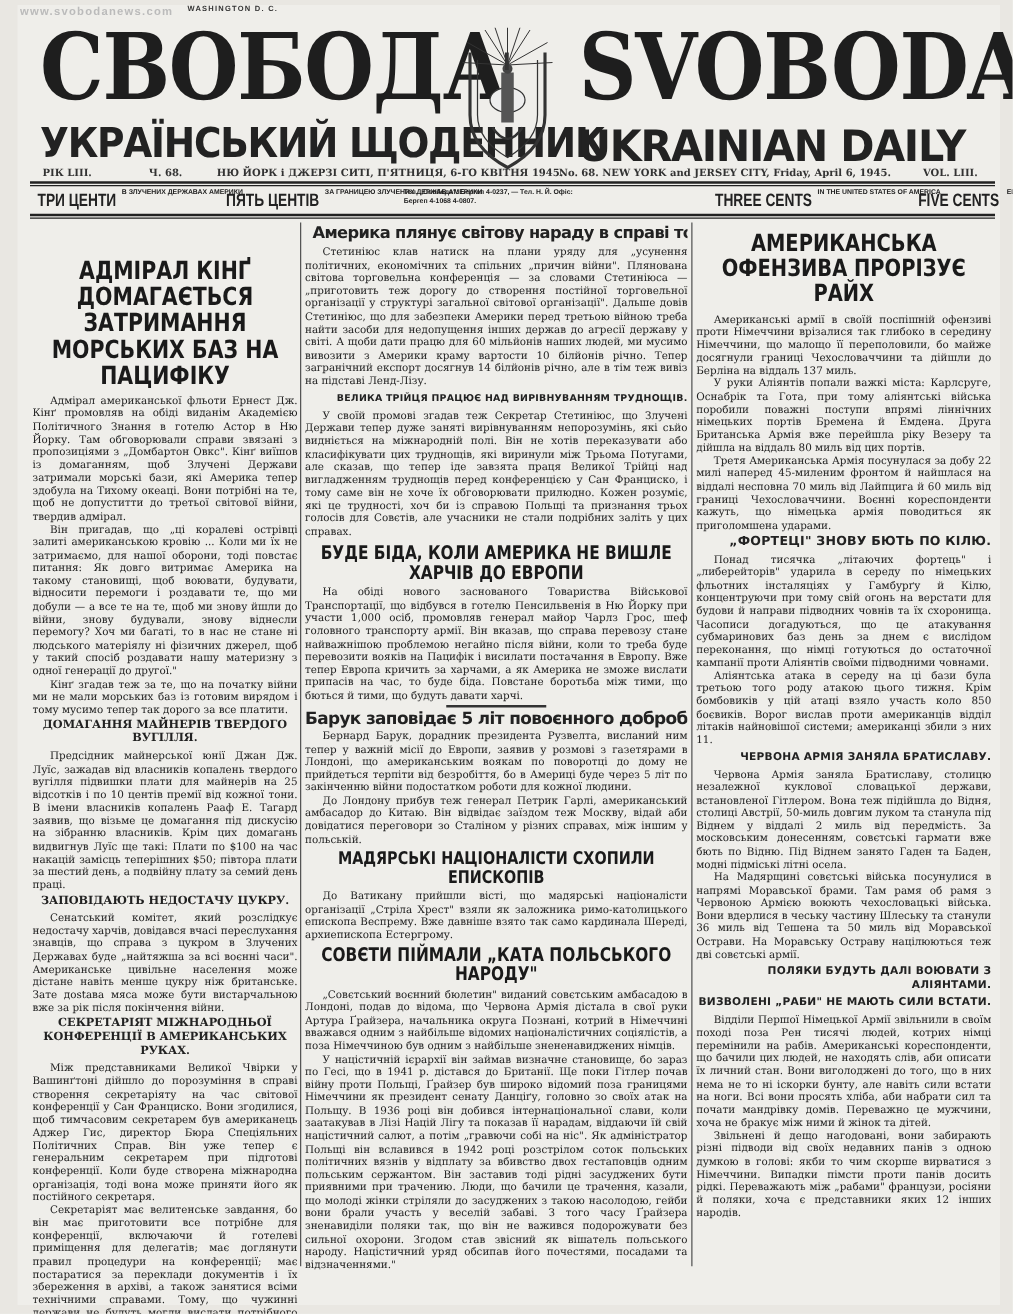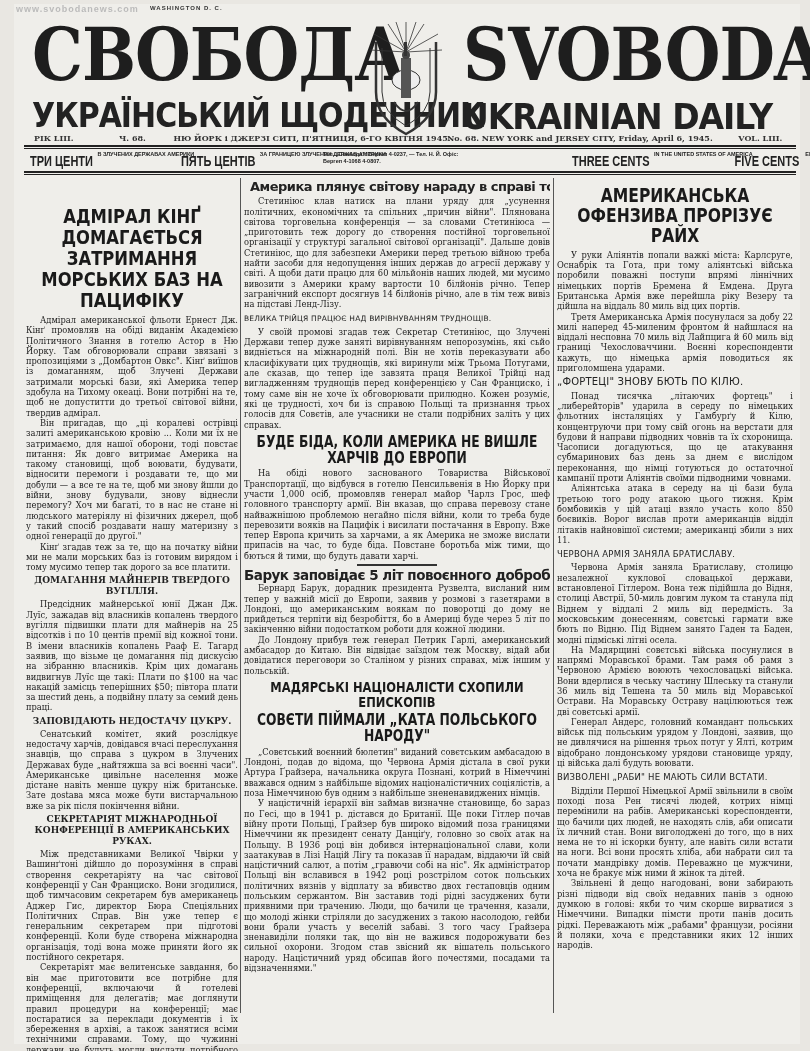--- a/index.html
+++ b/index.html
@@ -21,21 +21,21 @@
   .price-big { font-weight:bold; font-size:11px; transform:scaleY(1.3); display:inline-block; }
   .price-small { font-size:5.5px; font-weight:bold; display:inline-block; vertical-align:top; line-height:7px; }
   .col { position:absolute; top:180px; overflow:hidden; font-size:8.3px; line-height:10.3px; text-align:justify; }
   .col-left { left:26px; width:212px; }
   .col-mid { left:244px; width:306px; }
   .col-right { left:557px; width:236px; }
   .vrule { position:absolute; top:178px; width:1px; background:#555; height:835px; }
   p { margin:0; text-indent:14px; }
   .hd-cond { font-family:"DejaVu Sans",sans-serif; font-weight:bold; text-align:center; line-height:1.05; transform:scaleX(0.82); color:#1a1a1a; margin:0 -20px; }
   .hd-bold { font-family:"DejaVu Serif",serif; font-weight:bold; text-align:center; font-size:9px; line-height:11px; margin:3px 0 2px; }
-  .hd-sans { font-family:"DejaVu Sans",sans-serif; font-weight:normal; text-align:left; font-size:8.5px; margin:4px 0 3px; letter-spacing:0.2px; }
+  .hd-sans { font-family:"DejaVu Sans",sans-serif; font-weight:bold; text-align:right; font-size:8.5px; margin:4px 0 3px; letter-spacing:0.2px; }
   .hd-round { font-family:"DejaVu Sans",sans-serif; font-weight:bold; text-align:left; font-size:13px; letter-spacing:-0.5px; margin:2px 0 4px 6px; white-space:nowrap; }
   .divider { width:80px; height:2px; background:#333; margin:3px auto; }
 </style>
 </head>
 <body>
 
 <div class="page"></div>
 
 <div class="watermark">www.svobodanews.com</div>
 <div class="dateline-top">WASHINGTON D. C.</div>
@@ -132,39 +132,41 @@
 
   <div class="hd-cond" style="font-size:15px;margin-top:5px;margin-bottom:2px;">БУДЕ БІДА, КОЛИ АМЕРИКА НЕ ВИШЛЕ ХАРЧІВ ДО ЕВРОПИ</div>
   <p>На обіді нового заснованого Товариства Військової Транспортації, що відбувся в готелю Пенсильвенія в Ню Йорку при участи 1,000 осіб, промовляв генерал майор Чарлз Грос, шеф головного транспорту армії. Він вказав, що справа перевозу стане найважнішою проблемою негайно після війни, коли то треба буде перевозити вояків на Пацифік і висилати постачання в Европу. Вже тепер Европа кричить за харчами, а як Америка не зможе вислати припасів на час, то буде біда. Повстане боротьба між тими, що бються й тими, що будуть давати харчі.</p>
   <div class="divider"></div>
 
   <div class="hd-round" style="font-size:13.5px;text-align:center;margin:4px 0 3px;">Барук заповідає 5 літ повоєнного добробуту</div>
   <p>Бернард Барук, дорадник президента Рузвелта, висланий ним тепер у важній місії до Европи, заявив у розмові з газетярами в Лондоні, що американським воякам по поворотці до дому не прийдеться терпіти від безробіття, бо в Америці буде через 5 літ по закінченню війни подостатком роботи для кожної людини.</p>
   <p>До Лондону прибув теж генерал Петрик Гарлі, американський амбасадор до Китаю. Він відвідає заїздом теж Москву, відай аби довідатися переговори зо Сталіном у різних справах, між іншим у польській.</p>
 
   <div class="hd-cond" style="font-size:14px;margin-top:4px;margin-bottom:2px;">МАДЯРСЬКІ НАЦІОНАЛІСТИ СХОПИЛИ ЕПИСКОПІВ</div>
+  <p>До Ватикану прийшли вісті, що мадярські націоналісти організації „Стріла Хрест" взяли як заложника римо-католицького епископа Веспрему. Вже давніше взято так само кардинала Шереді, архиепископа Естергрому.</p>
 
   <div class="hd-cond" style="font-size:15px;margin-top:4px;margin-bottom:2px;">СОВЄТИ ПІЙМАЛИ „КАТА ПОЛЬСЬКОГО НАРОДУ"</div>
   <p>„Совєтський воєнний бюлетин" виданий совєтським амбасадою в Лондоні, подав до відома, що Червона Армія дістала в свої руки Артура Ґрайзера, начальника округа Познані, котрий в Німеччині вважався одним з найбільше відомих націоналістичних соціялістів, а поза Німеччиною був одним з найбільше знененавиджених німців.</p>
   <p>У націстичній ієрархії він займав визначне становище, бо зараз по Гесі, що в 1941 р. дістався до Британії. Ще поки Гітлер почав війну проти Польщі, Ґрайзер був широко відомий поза границями Німеччини як президент сенату Данціґу, головно зо своїх атак на Польщу. В 1936 році він добився інтернаціональної слави, коли заатакував в Лізі Націй Лігу та показав її нарадам, віддаючи їй свій націстичний салют, а потім „гравючи собі на ніс". Як адміністратор Польщі він вславився в 1942 році розстрілом соток польських політичних вязнів у відплату за вбивство двох гестаповців одним польським сержантом. Він заставив тоді рідні засуджених бути приявними при трачению. Люди, що бачили це трачення, казали, що молоді жінки стріляли до засуджених з такою насолодою, гейби вони брали участь у веселій забаві. З того часу Ґрайзера зненавиділи поляки так, що він не важився подорожувати без сильної охорони. Згодом став звісний як вішатель польського народу. Націстичний уряд обсипав його почестями, посадами та відзначеннями."</p>
 
 </div>
 
 <div class="col col-right" style="height:820px;">
   <div class="hd-cond" style="font-size:19px;margin-top:6px;margin-bottom:4px;">АМЕРИКАНСЬКА ОФЕНЗИВА ПРОРІЗУЄ РАЙХ</div>
+  <p>Американські армії в своїй поспішній офензиві проти Німеччини врізалися так глибоко в середину Німеччини, що малощо її переполовили, бо майже досягнули границі Чехословаччини та дійшли до Берліна на віддаль 137 миль.</p>
   <p>У руки Аліянтів попали важкі міста: Карлсруге, Оснабрік та Гота, при тому аліянтські війська поробили поважні поступи впрямі ліннічних німецьких портів Бремена й Емдена. Друга Британська Армія вже перейшла ріку Везеру та дійшла на віддаль 80 миль від цих портів.</p>
   <p>Третя Американська Армія посунулася за добу 22 милі наперед 45-миленим фронтом й найшлася на віддалі несповна 70 миль від Лайпцига й 60 миль від границі Чехословаччини. Воєнні кореспонденти кажуть, що німецька армія поводиться як приголомшена ударами.</p>
 
   <div class="hd-sans" style="font-size:10px;">„ФОРТЕЦІ" ЗНОВУ БЮТЬ ПО КІЛЮ.</div>
   <p>Понад тисячка „літаючих фортець" і „либерейторів" ударила в середу по німецьких фльотних інсталяціях у Гамбурґу й Кілю, концентруючи при тому свій огонь на верстати для будови й направи підводних човнів та їх схоронища. Часописи догадуються, що це атакування субмаринових баз день за днем є вислідом переконання, що німці готуються до остаточної кампанії проти Аліянтів своїми підводними човнами.</p>
   <p>Аліянтська атака в середу на ці бази була третьою того роду атакою цього тижня. Крім бомбовиків у цій атаці взяло участь коло 850 боєвиків. Ворог вислав проти американців відділ літаків найновішої системи; американці збили з них 11.</p>
 
   <div class="hd-sans">ЧЕРВОНА АРМІЯ ЗАНЯЛА БРАТИСЛАВУ.</div>
   <p>Червона Армія заняла Братиславу, столицю незалежної куклової словацької держави, встановленої Гітлером. Вона теж підійшла до Відня, столиці Австрії, 50-миль довгим луком та станула під Віднем у віддалі 2 миль від передмість. За московським донесенням, совєтські гармати вже бють по Відню. Під Віднем занято Гаден та Баден, модні підміські літні осела.</p>
   <p>На Мадярщині совєтські війська посунулися в напрямі Моравської брами. Там рамя об рамя з Червоною Армією воюють чехословацькі війська. Вони вдерлися в чеську частину Шлеську та станули 36 миль від Тешена та 50 миль від Моравської Острави. На Моравську Остраву націлюються теж дві совєтські армії.</p>
 
-  <p>Генерал Андерс, головний командант польських військ під польським урядом у Лондоні, заявив, що не дивлячися на рішення трьох потуг у Ялті, котрим відобрано лондонському урядови становище уряду, ці війська далі будуть воювати.</p>
+  <div class="hd-sans">ПОЛЯКИ БУДУТЬ ДАЛІ ВОЮВАТИ З АЛІЯНТАМИ.</div>
 
   <div class="hd-sans">ВИЗВОЛЕНІ „РАБИ" НЕ МАЮТЬ СИЛИ ВСТАТИ.</div>
   <p>Відділи Першої Німецької Армії звільнили в своїм поході поза Рен тисячі людей, котрих німці перемінили на рабів. Американські кореспонденти, що бачили цих людей, не находять слів, аби описати їх личний стан. Вони виголоджені до того, що в них нема не то ні іскорки бунту, але навіть сили встати на ноги. Всі вони просять хліба, аби набрати сил та почати мандрівку домів. Переважно це мужчини, хоча не бракує між ними й жінок та дітей.</p>
   <p>Звільнені й дещо нагодовані, вони забирають різні підводи від своїх недавних панів з одною думкою в голові: якби то чим скорше вирватися з Німеччини. Випадки пімсти проти панів досить рідкі. Переважають між „рабами" французи, росіяни й поляки, хоча є представники яких 12 інших народів.</p>
 
 </div>
 
 </body></html>

